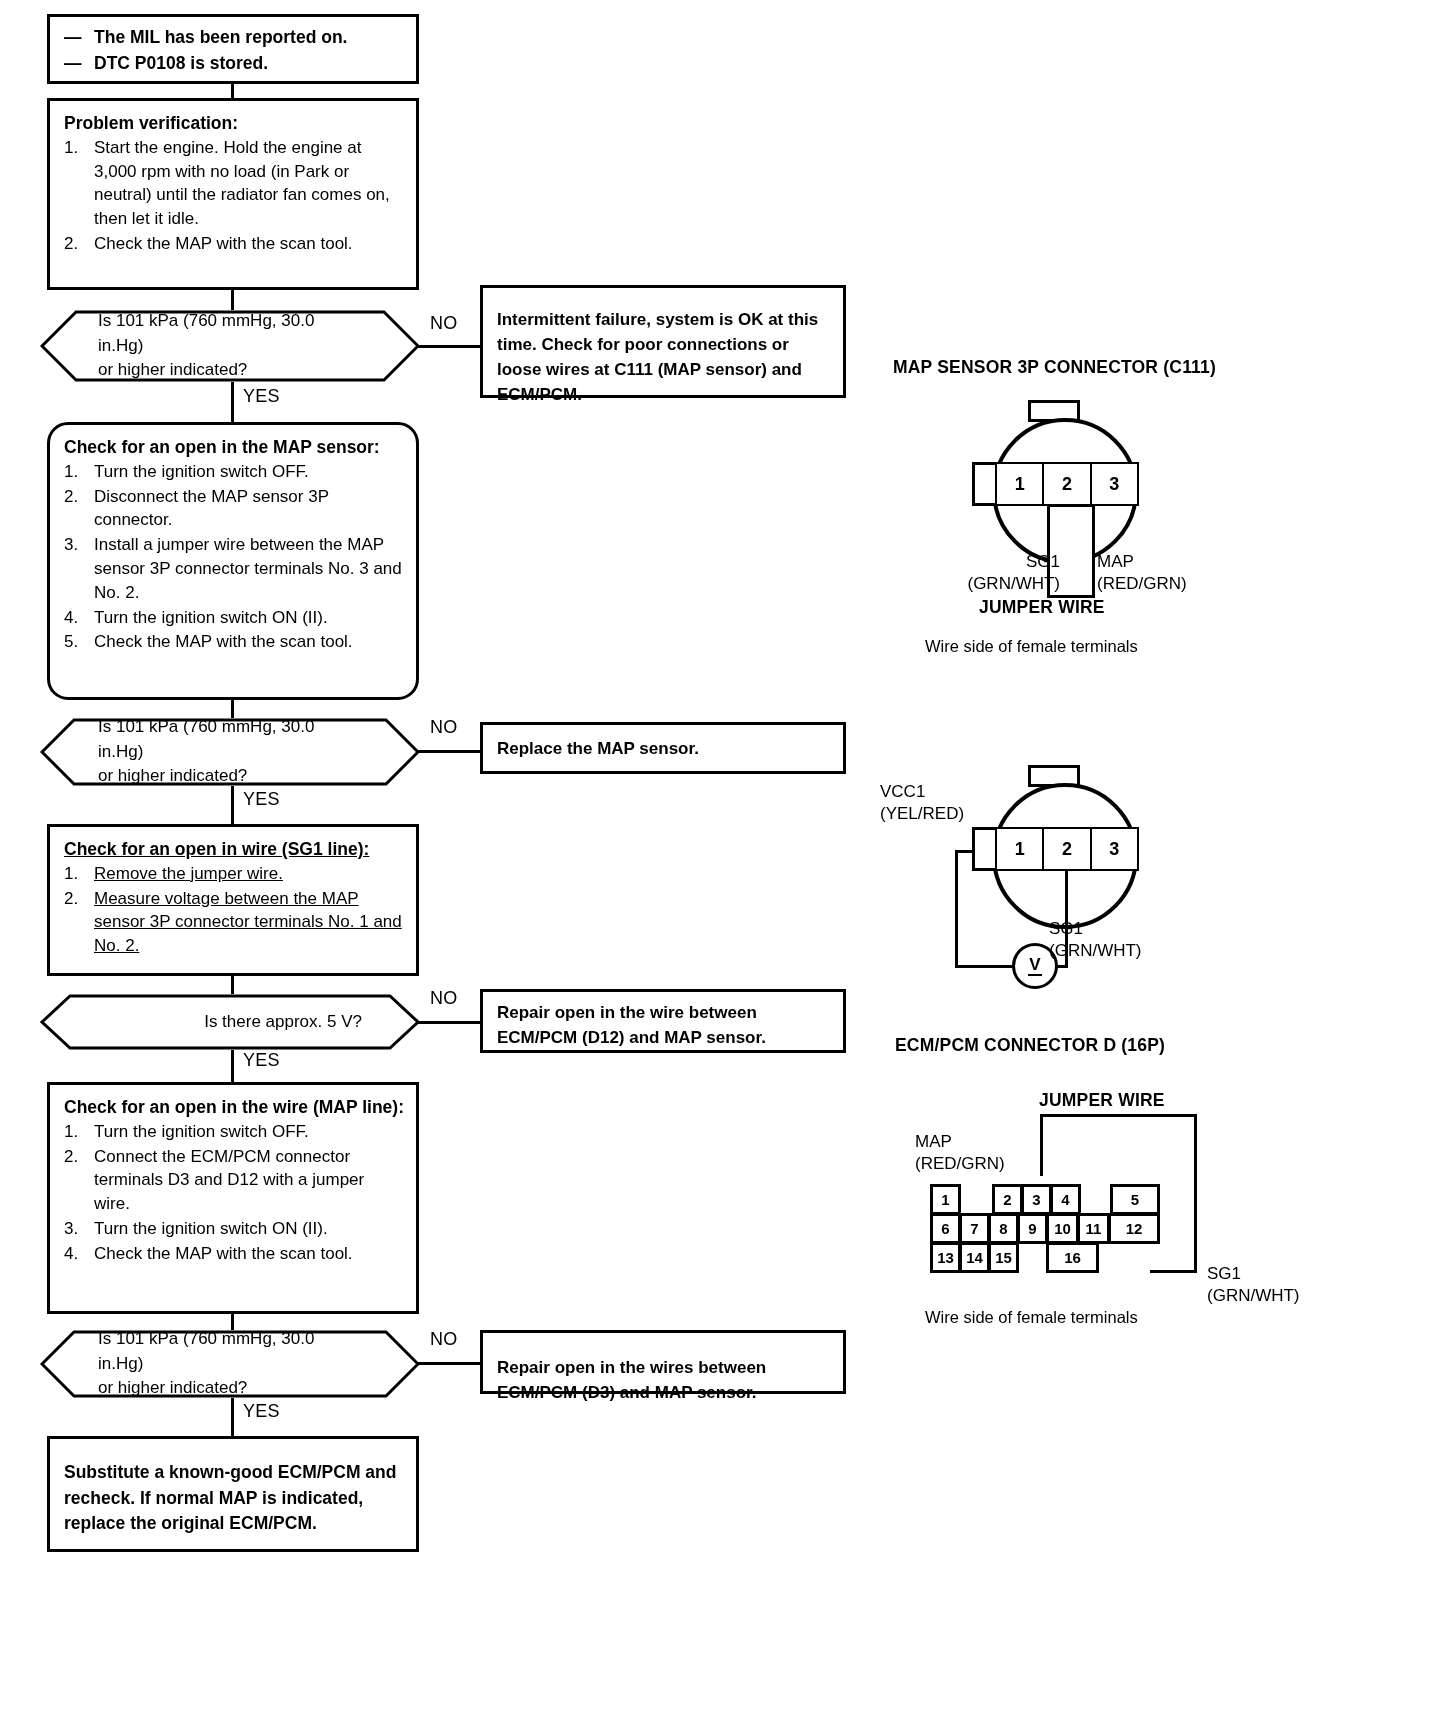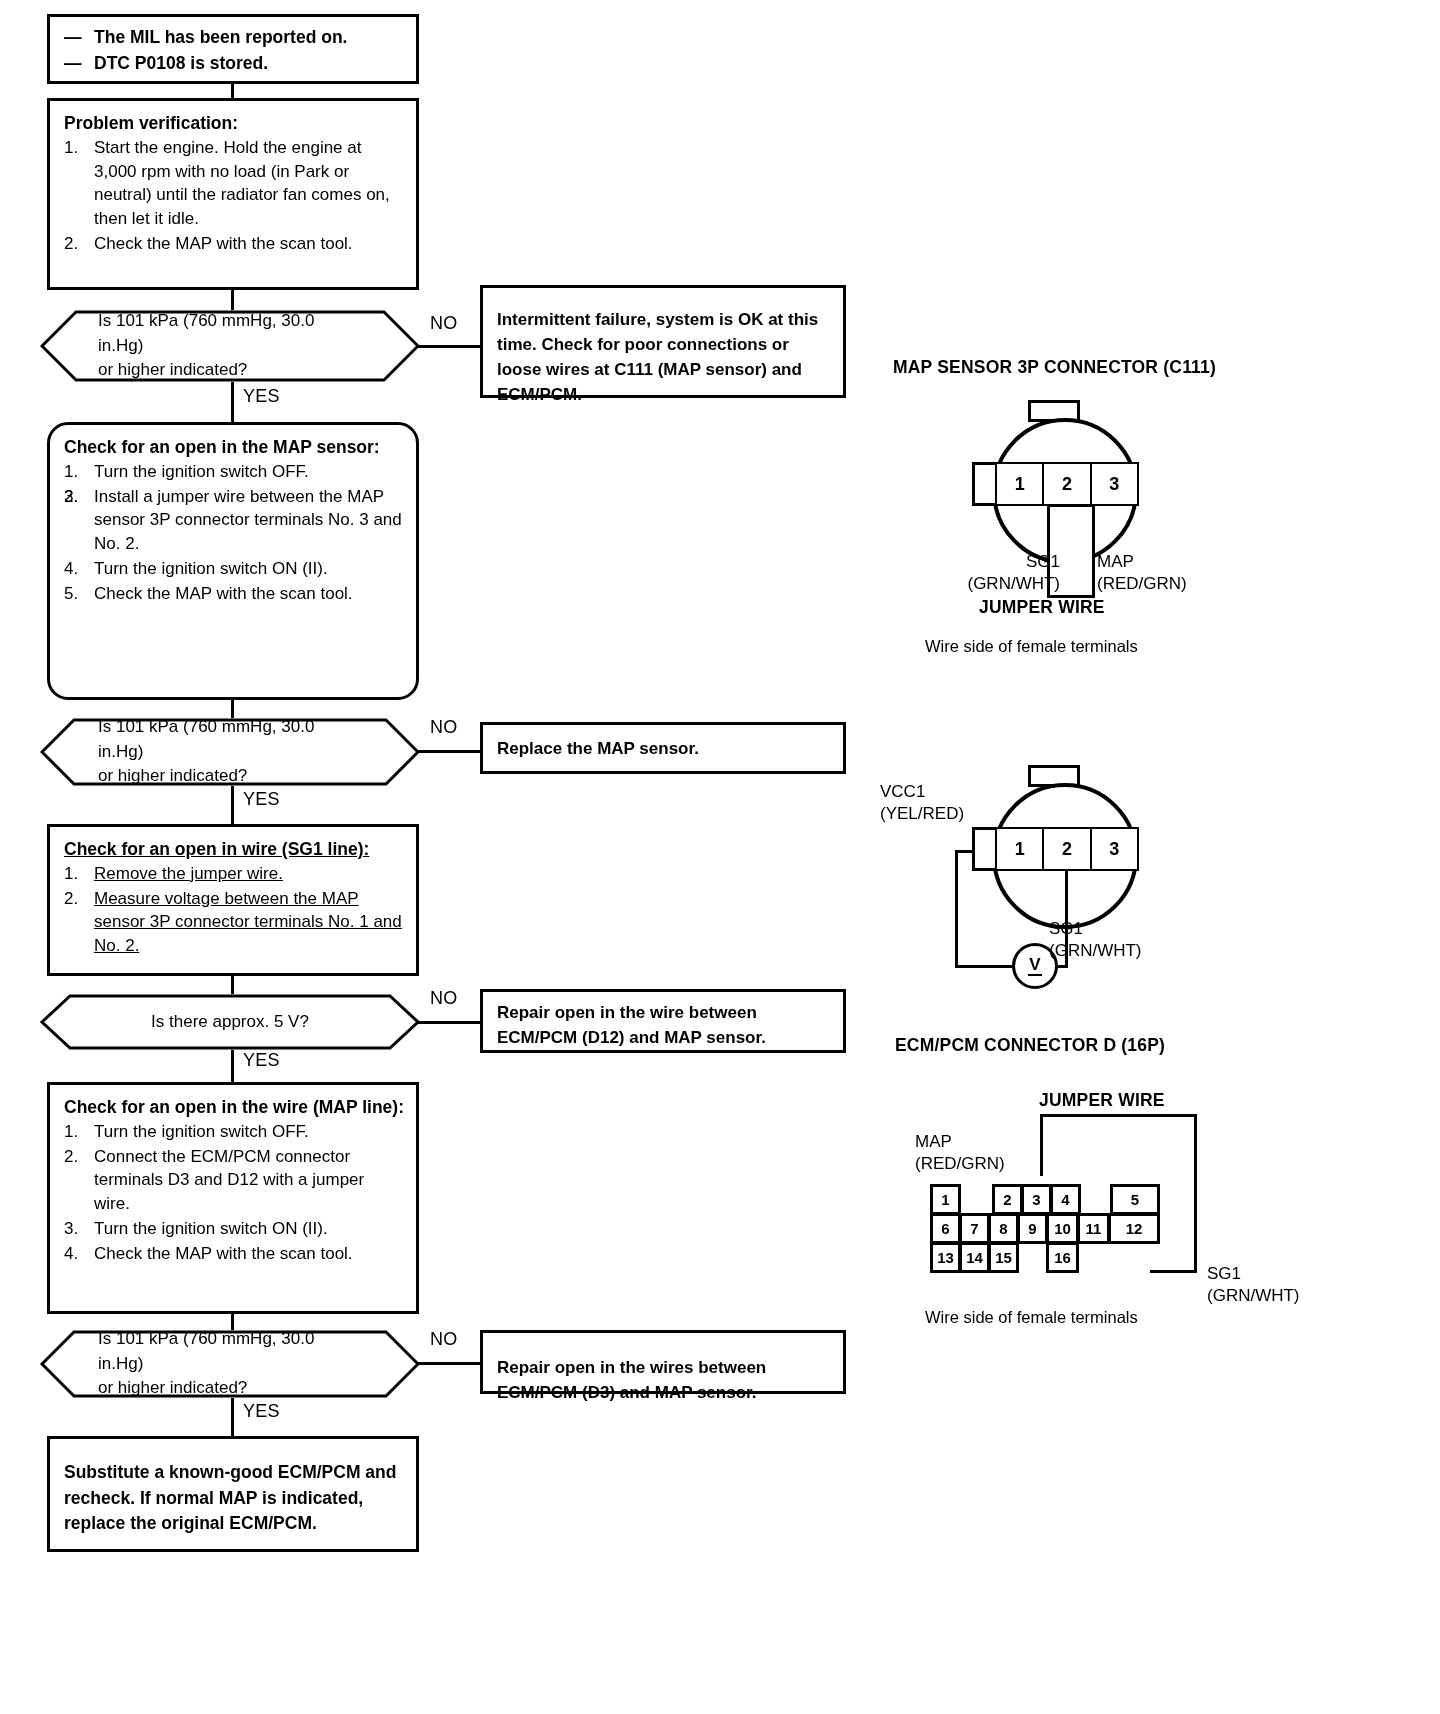--- a/index.html
+++ b/index.html
@@ -78,21 +78,21 @@
     display: flex;
     flex-direction: column;
     justify-content: center;
     padding-left: 58px;
     padding-right: 58px;
     font-size: 17px;
     line-height: 1.45;
     box-sizing: border-box;
   }
   .decision.centered .hextext {
-    align-items: center;
+    align-items: flex-end;
     text-align: center;
   }
 
   
   .vline { position: absolute; width: 3px; background: #000; }
   .hline { position: absolute; height: 3px; background: #000; }
   .label-yn {
     position: absolute;
     font-size: 18px;
     letter-spacing: .3px;
@@ -261,20 +261,21 @@
   <div class="box" style="left:47px; top:422px; width:372px; height:278px;border-radius:21px;">
     <div class="box-inner">
       <span class="hdr">Check for an open in the MAP sensor:</span>
       <ol class="steps">
         <li>
           <span class="num">1.</span>
           <span>Turn the ignition switch OFF.</span>
         </li>
         <li>
           <span class="num">2.</span>
+          <span>Disconnect the MAP sensor 3P connector.</span>
         </li>
         <li>
           <span class="num">3.</span>
           <span>Install a jumper wire between the MAP sensor 3P connector terminals No. 3 and No. 2.</span>
         </li>
         <li>
           <span class="num">4.</span>
           <span>Turn the ignition switch ON (II).</span>
         </li>
         <li>
@@ -490,21 +491,21 @@
     <div class="cell" style="left:29px;  top:41px; width:31px; height:31px;">7</div>
     <div class="cell" style="left:58px;  top:41px; width:31px; height:31px;">8</div>
     <div class="cell" style="left:87px;  top:41px; width:31px; height:31px;">9</div>
     <div class="cell" style="left:116px; top:41px; width:33px; height:31px;">10</div>
     <div class="cell" style="left:147px; top:41px; width:33px; height:31px;">11</div>
     <div class="cell" style="left:178px; top:41px; width:52px; height:31px;">12</div>
 
     <div class="cell" style="left:0px;  top:70px; width:31px; height:31px;">13</div>
     <div class="cell" style="left:29px; top:70px; width:31px; height:31px;">14</div>
     <div class="cell" style="left:58px; top:70px; width:31px; height:31px;">15</div>
-    <div class="cell" style="left:116px; top:70px; width:33px; height:31px;">16</div>
+    <div class="cell" style="left:116px; top:70px; width:53px; height:31px;">16</div>
   </div>
 
   <div class="fig-lbl" style="left:1207px; top:1250px;">
     <div>SG1</div>
     <div>(GRN/WHT)</div>
   </div>
 
   <div class="fig-cap" style="left:925px; top:1308px;">Wire side of female terminals</div>
 
 </div>

